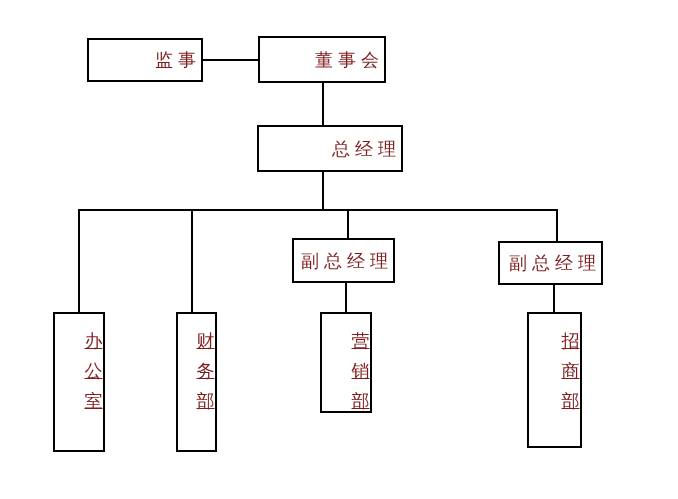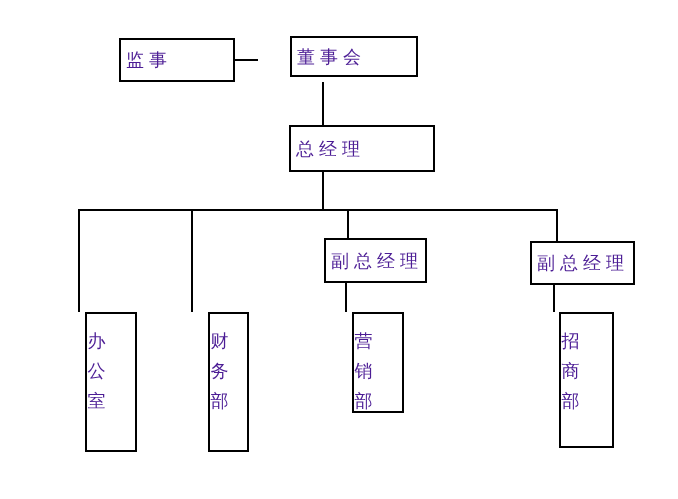--- a/index.html
+++ b/index.html
@@ -15,49 +15,49 @@
     background: #ffffff;
     overflow: hidden;
   }
   .node {
     position: absolute;
     box-sizing: border-box;
     border: 2px solid #000000;
     background: #ffffff;
     display: flex;
     align-items: center;
-    justify-content: flex-start;
+    justify-content: flex-end;
     font-size: 18px;
-    color: #4c1d95;
-    margin-left: 32px;
+    color: #7f1d1d;
   }
   .node-h span {
     letter-spacing: 5px;
     margin-left: 5px; 
     white-space: nowrap;
   }
   .node-v {
     align-items: flex-start;
     padding-top: 12px;
+    text-decoration: underline;
   }
   .node-v span {
     display: block;
     width: 19px;
     line-height: 30px;
     text-align: center;
     word-break: break-all;
     letter-spacing: 0;
   }
   .line {
     position: absolute;
     background: #000000;
   }
   
   #n-supervisor   { left: 87px;  top: 38px;  width: 116px; height: 44px; }
-  #n-board        { left: 258px; top: 36px;  width: 128px; height: 41px; }
+  #n-board        { left: 258px; top: 36px;  width: 128px; height: 47px; }
   #n-gm           { left: 257px; top: 125px; width: 146px; height: 47px; }
   #n-deputy1      { left: 292px; top: 238px; width: 103px; height: 45px; }
   #n-deputy2      { left: 498px; top: 241px; width: 105px; height: 44px; }
   #n-office       { left: 53px;  top: 312px; width: 52px;  height: 140px; }
   #n-finance      { left: 176px; top: 312px; width: 41px;  height: 140px; }
   #n-marketing    { left: 320px; top: 312px; width: 52px;  height: 101px; }
   #n-investment   { left: 527px; top: 312px; width: 55px;  height: 136px; }
   
   #l-sup-board    { left: 203px; top: 59px;  width: 55px;  height: 2px; }
   #l-board-gm     { left: 322px; top: 82px;  width: 2px;   height: 44px; }

